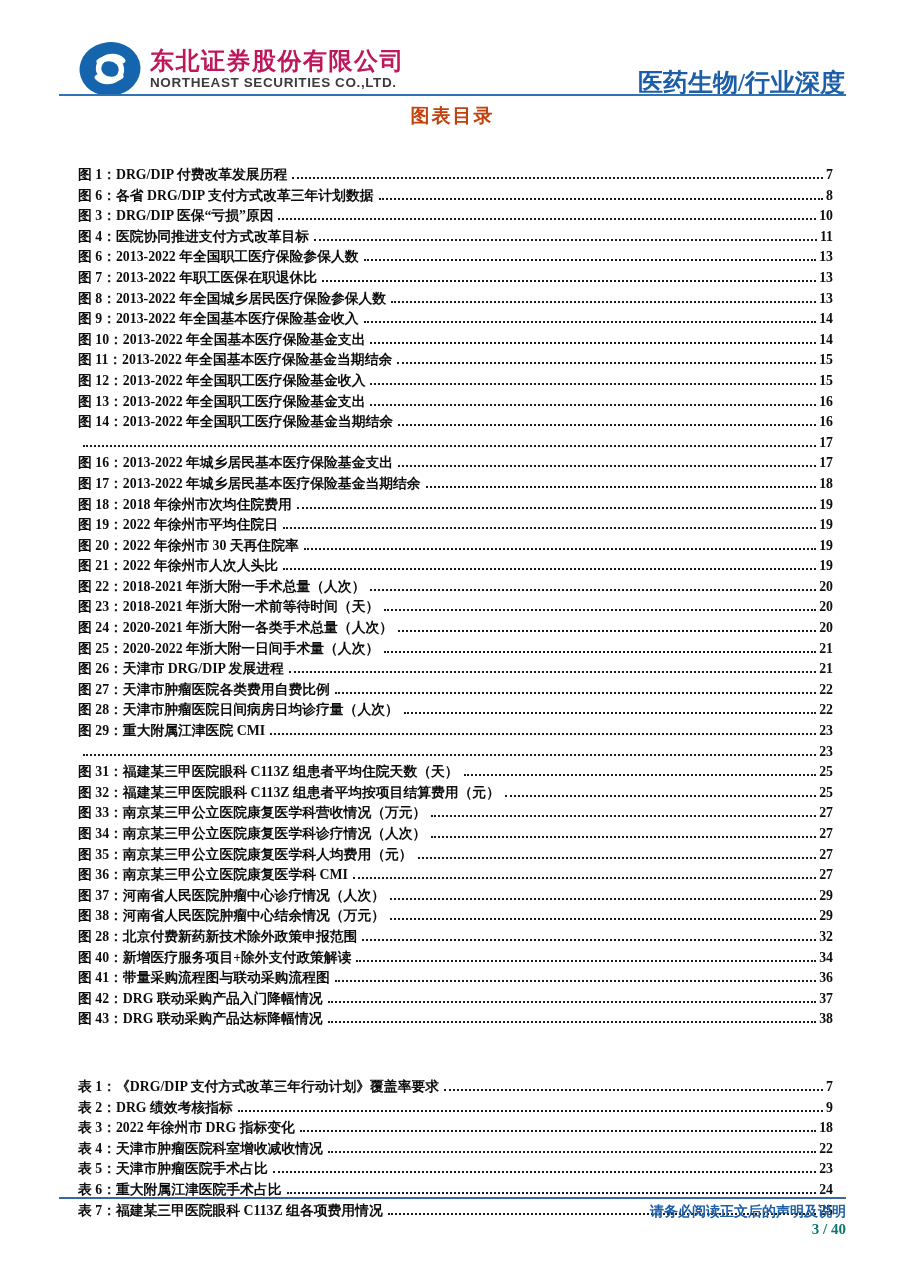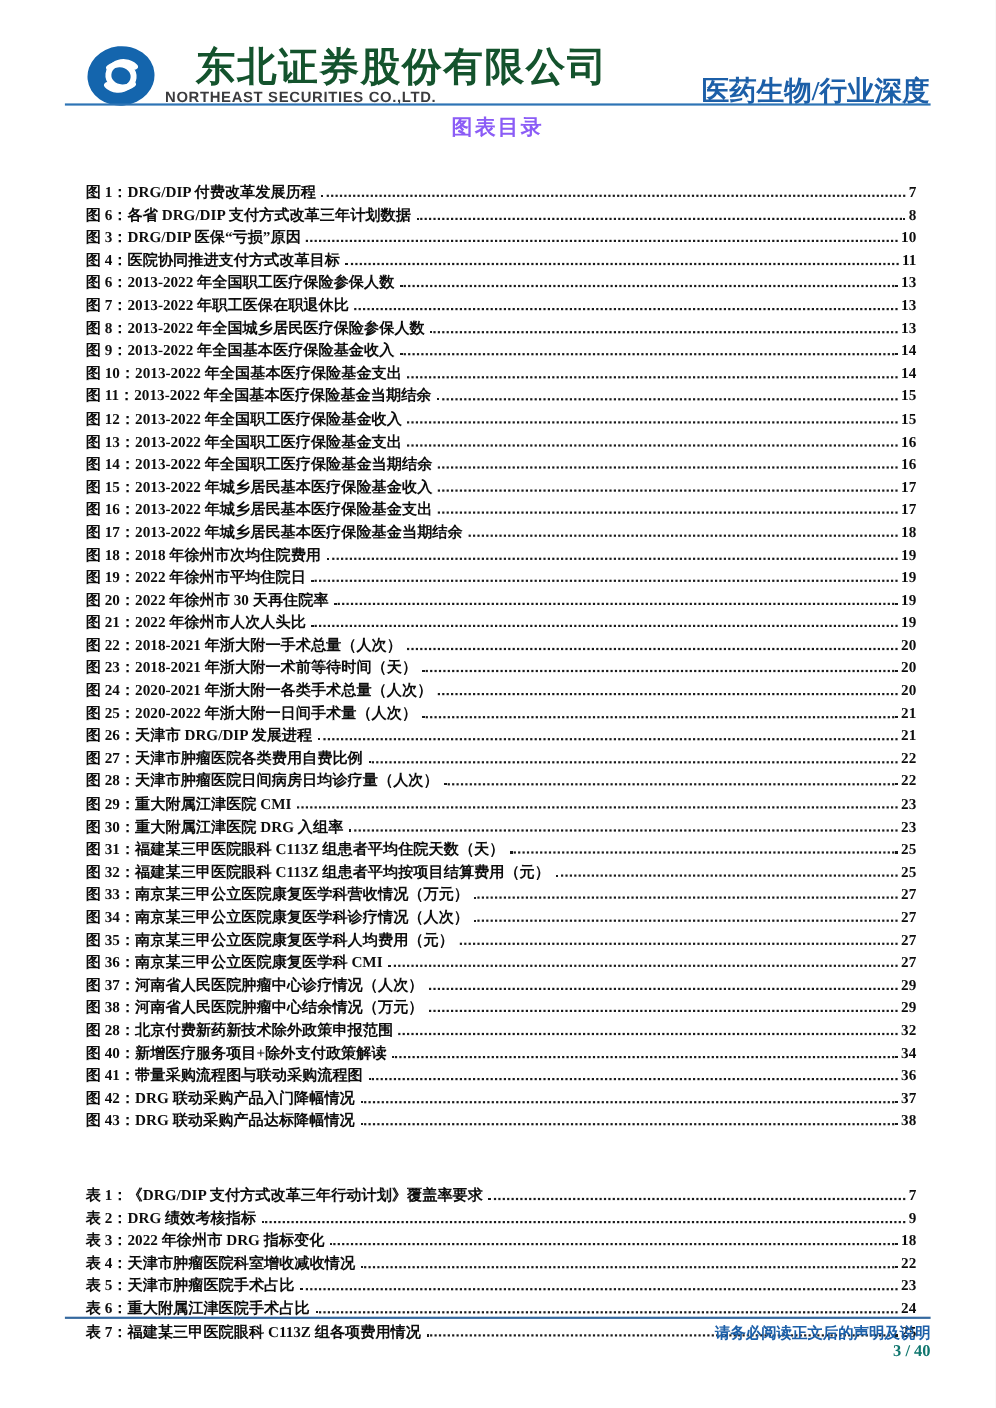--- a/index.html
+++ b/index.html
@@ -5,26 +5,26 @@
   * { margin:0; padding:0; box-sizing:border-box; }
   body { background:#e8e8e8; font-family:"Liberation Serif", serif; }
   .page {
     position:relative; width:905px; height:1280px; margin:0 auto;
     background:#ffffff; overflow:hidden;
   }
   
   .header { position:absolute; top:40px; left:78px; display:flex; align-items:center; gap:8px; }
   .logo-svg { display:block; }
   .brand-text { display:flex; flex-direction:column; line-height:1.05; }
-  .brand-cn { font-size:36px; font-weight:bold; color:#14532d; letter-spacing:1.5px; font-family:"Liberation Sans", sans-serif;margin-left:28px; }
+  .brand-cn { font-size:24px; font-weight:bold; color:#be185d; letter-spacing:1.5px; font-family:"Liberation Sans", sans-serif; }
   .brand-en { font-size:13.5px; font-weight:bold; color:#3b3b3d; letter-spacing:0.6px; font-family:"Liberation Sans", sans-serif; margin-top:2px; }
   .report-tag { position:absolute; top:66px; right:60px; font-size:25px; font-weight:bold; color:#1c5fa8; }
   .header-rule { position:absolute; top:94px; left:59px; right:59px; border-top:2.5px solid #2e74b5; }
   
-  .toc-title { position:absolute; top:103px; left:0; right:0; text-align:center; font-size:19px; font-weight:bold; color:#8b5cf6; letter-spacing:2px; }
+  .toc-title { position:absolute; top:103px; left:0; right:0; text-align:center; font-size:19px; font-weight:bold; color:#c2410c; letter-spacing:2px; }
   .toc-area { position:absolute; top:137px; left:78px; right:72px;margin-top:28px; }
   .toc-row { display:flex; align-items:baseline; font-weight:bold; font-size:13.8px; color:#0d0d0d; line-height:20.6px; }
   .toc-label { white-space:pre; }
   .leader { flex:1; border-bottom:2px dotted #1a1a1a; margin:0 3px 3px 5px; min-width:20px; }
   .toc-page { white-space:pre; }
   .table-list { margin-top:47px; }
   
   .footer-rule { position:absolute; top:1197px; left:59px; right:59px; border-top:2.5px solid #35699f; }
   .footer { position:absolute; top:1203px; left:59px; right:59px; display:flex; justify-content:space-between; align-items:flex-end;flex-direction:column; }
   .footer-disclaimer { margin-left:46px; font-size:14px; font-weight:bold; color:#1c5fa8; }
@@ -115,21 +115,20 @@
           <span class="toc-label">图 13：2013-2022 年全国职工医疗保险基金支出</span>
           <span class="leader"></span>
           <span class="toc-page">16</span>
         </div>
         <div class="toc-row">
           <span class="toc-label">图 14：2013-2022 年全国职工医疗保险基金当期结余</span>
           <span class="leader"></span>
           <span class="toc-page">16</span>
         </div>
         <div class="toc-row">
-          <span class="toc-label">图 15：2013-2022 年城乡居民基本医疗保险基金收入</span>
           <span class="leader"></span>
           <span class="toc-page">17</span>
         </div>
         <div class="toc-row">
           <span class="toc-label">图 16：2013-2022 年城乡居民基本医疗保险基金支出</span>
           <span class="leader"></span>
           <span class="toc-page">17</span>
         </div>
         <div class="toc-row">
           <span class="toc-label">图 17：2013-2022 年城乡居民基本医疗保险基金当期结余</span>
@@ -190,21 +189,20 @@
           <span class="toc-label">图 28：天津市肿瘤医院日间病房日均诊疗量（人次）</span>
           <span class="leader"></span>
           <span class="toc-page">22</span>
         </div>
         <div class="toc-row">
           <span class="toc-label">图 29：重大附属江津医院 CMI</span>
           <span class="leader"></span>
           <span class="toc-page">23</span>
         </div>
         <div class="toc-row">
-          <span class="toc-label">图 30：重大附属江津医院 DRG 入组率</span>
           <span class="leader"></span>
           <span class="toc-page">23</span>
         </div>
         <div class="toc-row">
           <span class="toc-label">图 31：福建某三甲医院眼科 C113Z 组患者平均住院天数（天）</span>
           <span class="leader"></span>
           <span class="toc-page">25</span>
         </div>
         <div class="toc-row">
           <span class="toc-label">图 32：福建某三甲医院眼科 C113Z 组患者平均按项目结算费用（元）</span>

